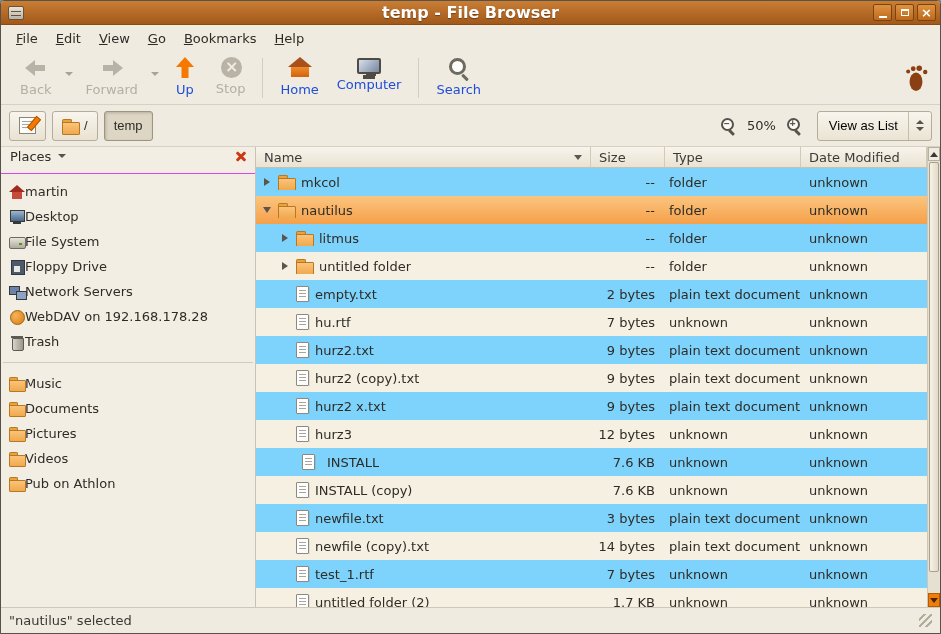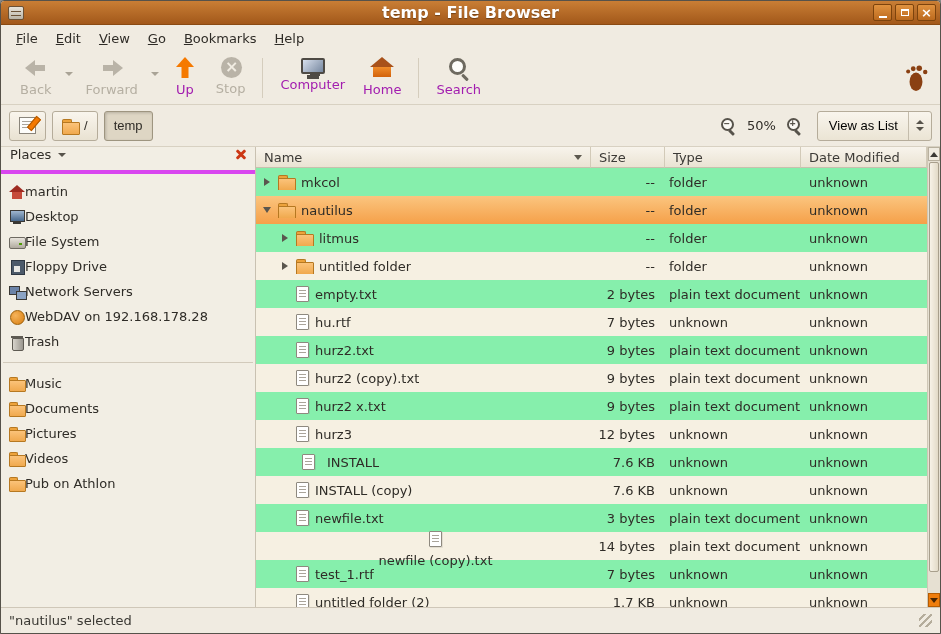--- a/index.html
+++ b/index.html
@@ -26,21 +26,21 @@
   
   .menubar { height:26px; flex:none; display:flex; align-items:center; padding-left:6px; background:#f0ebe1; }
   .menu-item { display:inline-block; padding:3px 9px; font-size:13px; cursor:default; }
   .menu-item::first-letter { text-decoration:underline; }
 
   
   .toolbar { height:54px; flex:none; display:flex; align-items:center; padding:0 10px; background:#f0ebe1;
              border-bottom:1px solid #d8d1c2; }
   #toolbar-buttons { display:flex; align-items:stretch; height:48px; flex:1; }
   .tb-btn { display:flex; flex-direction:column; align-items:center; justify-content:flex-start; padding:3px 9px 0; gap:3px; border-radius:3px; }
-  .tb-label { font-size:13px; color:#a21caf; }
+  .tb-label { font-size:13px; color:#1d4ed8; }
   .tb-btn.disabled .tb-label { color:#b5afa2; }
   .tb-dropbtn { display:flex; align-items:center; padding:0 4px 8px; }
   .tb-sep { width:1px; background:#d5cdbd; margin:4px 8px; }
   .tri-s.down { border-top:4px solid #a9a396; border-left:4px solid transparent; border-right:4px solid transparent; width:0; height:0; }
 
   .tbi { width:26px; height:22px; position:relative; display:inline-block; flex:none; }
   .back-icon::before { content:""; position:absolute; left:2px; top:3px; border-right:10px solid #b9b3a7; border-top:8px solid transparent; border-bottom:8px solid transparent; }
   .back-icon::after  { content:""; position:absolute; left:12px; top:8px; width:10px; height:6px; background:#b9b3a7; }
   .forward-icon::before { content:""; position:absolute; right:2px; top:3px; border-left:10px solid #b9b3a7; border-top:8px solid transparent; border-bottom:8px solid transparent; }
   .forward-icon::after  { content:""; position:absolute; right:12px; top:8px; width:10px; height:6px; background:#b9b3a7; }
@@ -78,21 +78,21 @@
   .combo { height:30px; display:flex; align-items:center; gap:10px; border:1px solid #b5ac9a; border-radius:3px;
            background:linear-gradient(#f9f5ed,#ebe4d4); padding:0 7px 0 11px; font-size:13px; margin-left:6px; }
   .stepper { display:flex; flex-direction:column; gap:3px; border-left:1px solid #c4bcac; padding-left:7px; align-self:stretch; justify-content:center; }
   .tri-up-s { border-bottom:4px solid #57534b; border-left:4px solid transparent; border-right:4px solid transparent; width:0; height:0; }
   .tri-dn-s { border-top:4px solid #57534b; border-left:4px solid transparent; border-right:4px solid transparent; width:0; height:0; }
 
   
   .main { flex:1; display:flex; overflow:hidden; }
 
   .sidebar { width:255px; flex:none; background:#f2eee4; border-right:1px solid #c9c1b1; display:flex; flex-direction:column; overflow:hidden; }
-  .sidebar-head { height:27px; flex:none; display:flex; align-items:center; padding:0 6px 8px 9px; border-bottom:4px solid #d946ef; }
+  .sidebar-head { height:27px; flex:none; display:flex; align-items:center; padding:0 6px 8px 9px; border-bottom:1px solid #d946ef; }
   .places-btn { display:flex; align-items:center; gap:7px; font-size:13px; }
   .close-x { margin-left:auto; position:relative; width:15px; height:15px; }
   .close-x::before, .close-x::after { content:""; position:absolute; left:1px; top:6px; width:12px; height:3px; background:#cc3714; border-radius:1px; }
   .close-x::before { transform:rotate(45deg); } .close-x::after { transform:rotate(-45deg); }
   #places { list-style:none; padding:5px 0; overflow:hidden; }
   .side-item { height:25px; display:flex; align-items:center; padding:0 8px; font-size:13px; white-space:nowrap; }
   .side-sep { height:9px; border-bottom:1px solid #d2cabb; margin:0 2px 8px; list-style:none; }
 
   .sic { width:16px; height:16px; position:relative; display:inline-block; flex:none; }
   .sic-home::before { content:""; position:absolute; top:1px; left:0; border-bottom:7px solid #9e2a20; border-left:8px solid transparent; border-right:8px solid transparent; }
@@ -112,21 +112,21 @@
   .sic-folder::after  { content:""; position:absolute; top:4px; left:0; width:15px; height:10px; background:linear-gradient(#fbc37a,#f0a94e); border:1px solid #b67821; border-radius:1px; }
 
   
   .content { flex:1; display:flex; flex-direction:column; background:#fff; overflow:hidden; min-width:0; }
   .grid-cols { display:grid; grid-template-columns:335px 74px 136px 1fr; }
   #list-header { height:21px; flex:none; }
   .hcell { display:flex; align-items:center; padding:0 8px; font-size:13px; color:#3c3a36; white-space:nowrap;
            background:linear-gradient(#f8f4ec,#eae3d3); border-right:1px solid #d2cab8; border-bottom:1px solid #c8c0ae; }
   .sort-arrow { margin-left:auto; width:0; height:0; border-top:5px solid #5c584e; border-left:4px solid transparent; border-right:4px solid transparent; }
   #rows { flex:1; overflow:hidden; }
-  .row { height:28px; align-items:center; background:#86efac; }
+  .row { height:28px; align-items:center; background:#7dd3fc; }
   .row.alt { background:#f6f0e2; }
   .row.sel { background:linear-gradient(#fbc57f,#f5a049); }
   .cell { font-size:13px; white-space:nowrap; overflow:hidden; }
   .cell.name { display:flex; align-items:center; gap:6px; min-width:0; }
   .cell.size { text-align:right; padding-right:10px; }
   .cell.type { padding-left:4px; }
   .cell.date { padding-left:8px; }
   .exp { width:10px; flex:none; display:flex; align-items:center; justify-content:center; }
   .exp.col::before  { content:""; border-left:6px solid #5a564e; border-top:4px solid transparent; border-bottom:4px solid transparent; }
   .exp.expd::before { content:""; border-top:6px solid #5a564e; border-left:4px solid transparent; border-right:4px solid transparent; }
@@ -201,26 +201,26 @@
         <div class="tb-btn">
           <span class="tbi up-icon"></span>
           <span class="tb-label">Up</span>
         </div>
         <div class="tb-btn disabled">
           <span class="tbi stop-icon"></span>
           <span class="tb-label">Stop</span>
         </div>
         <div class="tb-sep"></div>
         <div class="tb-btn">
+          <span class="tbi home-icon"></span>
+          <span class="tb-label">Home</span>
+        </div>
+        <div class="tb-btn">
           <span class="tbi computer-icon"></span>
           <span class="tb-label">Computer</span>
-        </div>
-        <div class="tb-btn">
-          <span class="tbi home-icon"></span>
-          <span class="tb-label">Home</span>
         </div>
         <div class="tb-sep"></div>
         <div class="tb-btn">
           <span class="tbi search-icon"></span>
           <span class="tb-label">Search</span>
         </div>
       </div>
     <span class="gnome-foot">
       <svg width="24" height="30" viewBox="0 0 26 30">
         <ellipse cx="13" cy="19" rx="7" ry="10" fill="#8a4012"></ellipse>
@@ -468,21 +468,21 @@
             <div class="cell name" style="padding-left: 24px;">
               <span class="exp"></span>
               <span class="fil"></span>
               <span class="nm">newfile.txt</span>
             </div>
             <div class="cell size">3 bytes</div>
             <div class="cell type">plain text document</div>
             <div class="cell date">unknown</div>
           </div>
           <div class="row grid-cols alt">
-            <div class="cell name" style="padding-left: 24px; flex-direction: column;">
+            <div class="cell name" style="padding-left: 24px;">
               <span class="exp"></span>
               <span class="fil"></span>
               <span class="nm">newfile (copy).txt</span>
             </div>
             <div class="cell size">14 bytes</div>
             <div class="cell type">plain text document</div>
             <div class="cell date">unknown</div>
           </div>
           <div class="row grid-cols">
             <div class="cell name" style="padding-left: 24px;">

